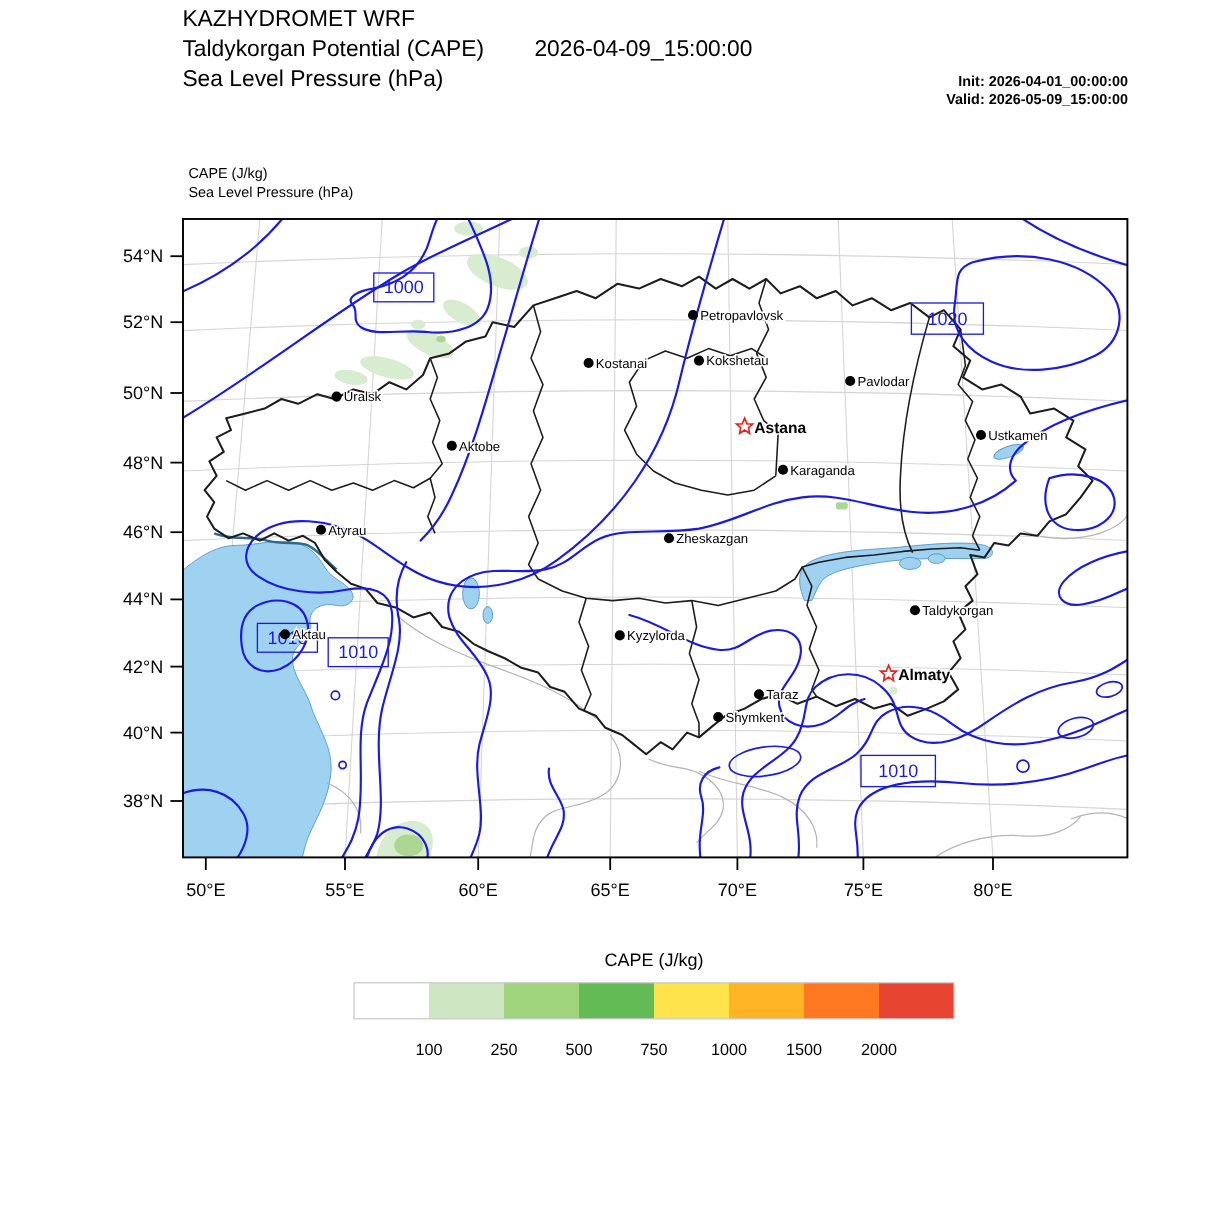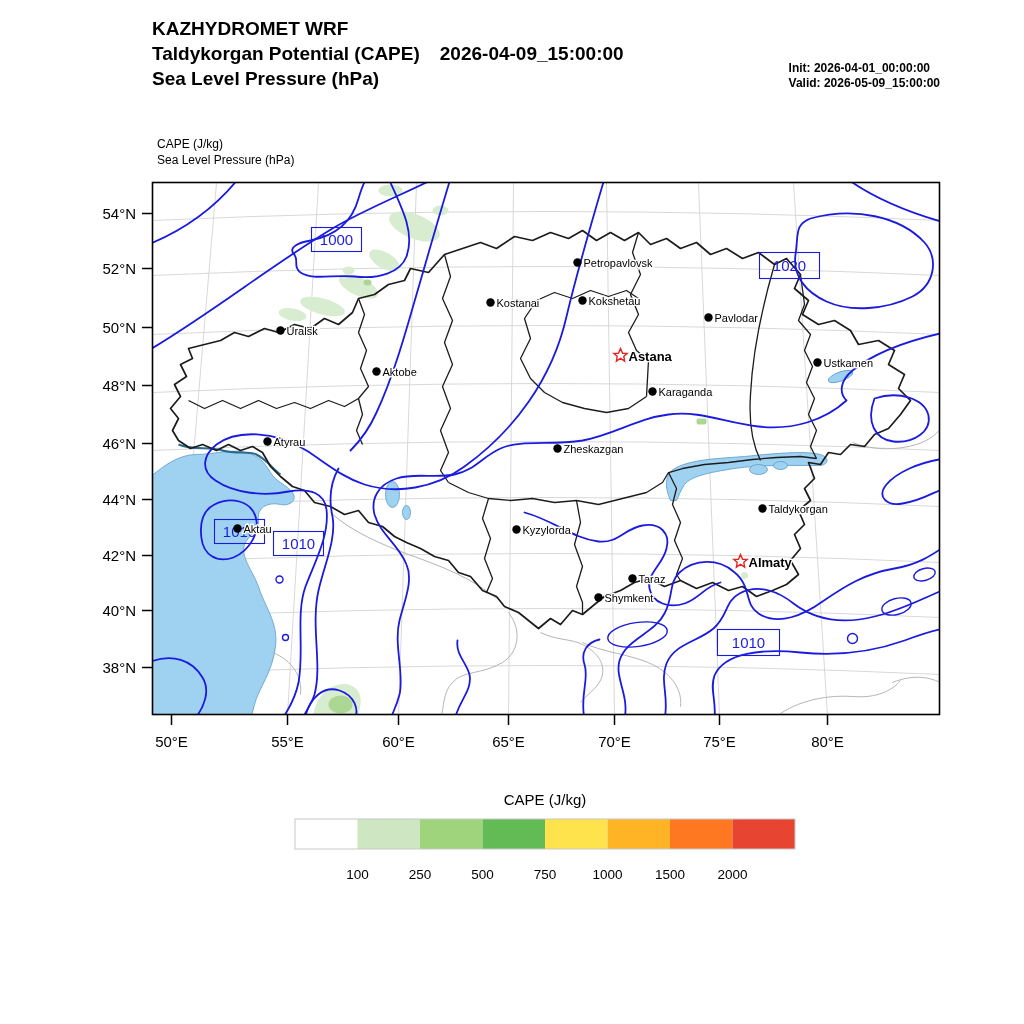--- a/index.html
+++ b/index.html
@@ -3,23 +3,23 @@
 <meta charset="utf-8">
 <style>
   html,body{margin:0;padding:0;}
   body{
     width:1024px;height:1024px;position:relative;background:#ffffff;
     font-family:"Liberation Sans","DejaVu Sans",sans-serif;color:#000;
     overflow:hidden;
   }
   .abs{position:absolute;}
   
-  #title-block{left:152px;top:16px;font-size:19px;font-weight:bold;line-height:25px;white-space:nowrap;}
-  #title-line2 .dt{margin-left:20px;}
-  #initvalid{right:84px;top:61px;font-size:12px;font-weight:bold;line-height:15px;text-align:left;white-space:nowrap;margin-left:40px;}
+  #title-block{left:152px;top:4px;font-size:19px;font-weight:normal;line-height:25px;white-space:nowrap;}
+  #title-line2 .dt{margin-left:42px;}
+  #initvalid{right:84px;top:61px;font-size:12px;font-weight:bold;line-height:15px;text-align:right;white-space:nowrap;margin-left:40px;}
   #map-legend{left:157px;top:136px;font-size:12px;line-height:16px;white-space:nowrap;}
   
   #map-wrap{left:80px;top:175px;width:880px;height:585px;}
   svg text{font-family:"Liberation Sans","DejaVu Sans",sans-serif;}
   .axis-label{font-size:15px;fill:#000;}
   .city-label{font-size:11px;fill:#000;paint-order:stroke;stroke:#ffffff;stroke-width:2.5px;}
   .capital-label{font-size:13px;font-weight:bold;fill:#000;paint-order:stroke;stroke:#ffffff;stroke-width:2.5px;}
   .plabel{font-size:15px;fill:#1b1be0;}
   .contour{fill:none;stroke:#1b1be0;stroke-width:1.8;stroke-linejoin:round;stroke-linecap:round;}
   .contour-thin{fill:none;stroke:#1b1be0;stroke-width:1.4;stroke-linejoin:round;}

